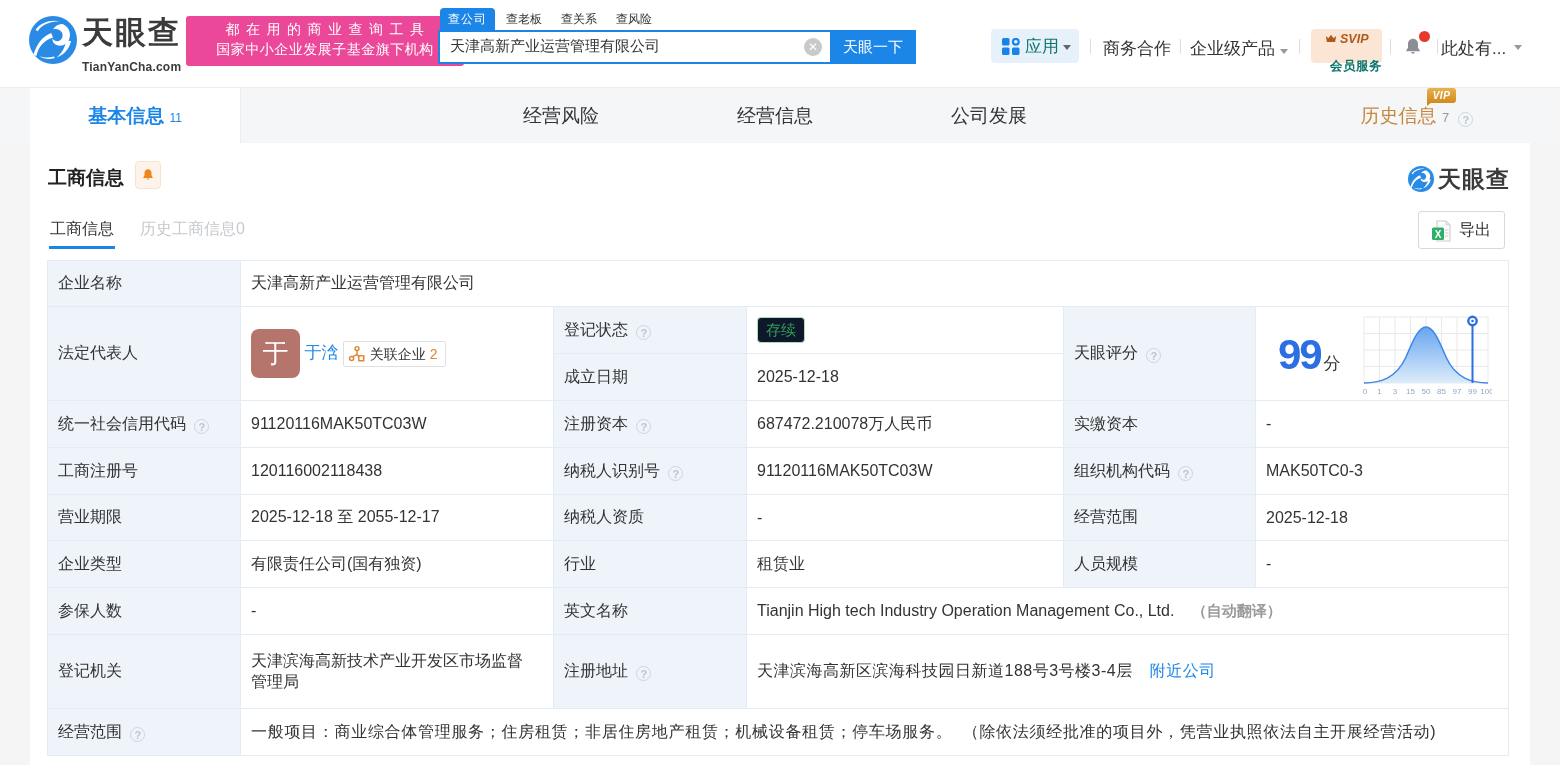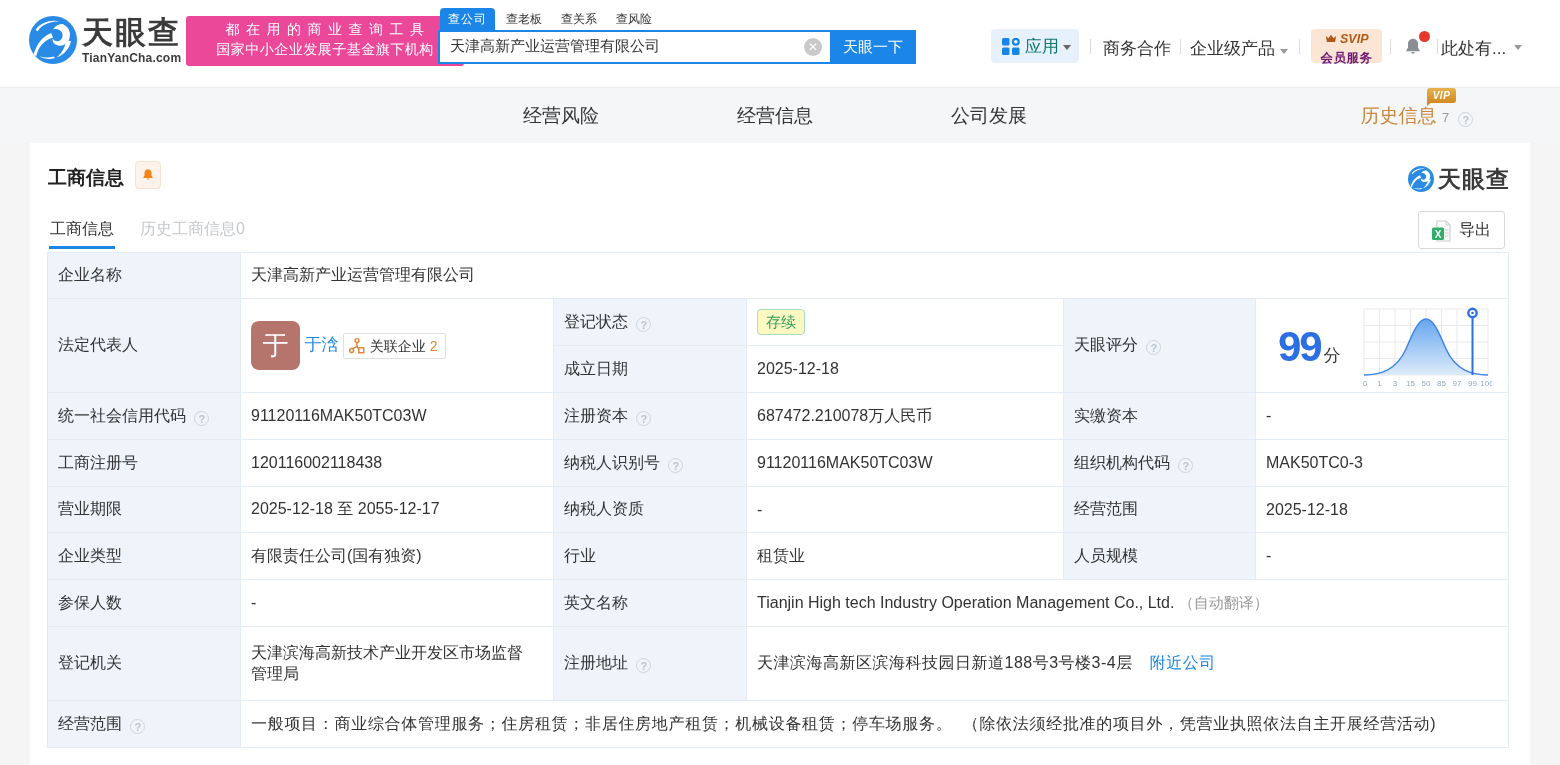--- a/index.html
+++ b/index.html
@@ -3,41 +3,41 @@
 <meta charset="utf-8">
 <style>
 * { margin:0; padding:0; box-sizing:border-box; }
 html,body { width:1560px; height:765px; overflow:hidden; background:#f5f5f5;
   font-family:"Liberation Sans", sans-serif; color:#333; }
 
 #topbar { position:absolute; left:0; top:0; width:1560px; height:88px; background:#fff; border-bottom:1px solid #ededed; }
 #logo { position:absolute; left:29px; top:16px; }
 #logotxt { position:absolute; left:82px; top:15px; color:#3b3b3b; }
 #logotxt .cn { font-size:31px; font-weight:bold; letter-spacing:2px; line-height:31px; color:#3b3b3b; margin-top:2px;}
-#logotxt .en { font-size:12px; font-weight:bold; letter-spacing:0.2px; margin-top:3px; color:#3b3b3b;}
+#logotxt .en { font-size:12px; font-weight:bold; letter-spacing:0.2px; margin-top:12px; color:#3b3b3b;}
 #redbox { position:absolute; left:186px; top:16px; width:278px; height:50px; background:#ec4899; border-radius:3px; color:#fff; text-align:center; }
 #redbox .l1 { font-size:14px; letter-spacing:6.5px; margin-top:5px; padding-left:6px;}
 #redbox .l2 { font-size:14px; letter-spacing:0.5px; margin-top:2px; }
 
 #stabs { position:absolute; left:440px; top:8px; font-size:12px; height:22px; white-space:nowrap; }
 #stabs span { display:inline-block; height:22px; line-height:23px; margin-right:19px; color:#333; vertical-align:top; }
 #stabs .on { background:#1b86e8; color:#fff; border-radius:4px 4px 0 0; padding:0 8px; letter-spacing:1px; margin-right:11px; }
 #sbox { position:absolute; left:438px; top:30px; width:392px; height:34px; background:#fff; border:2px solid #1b86e8; border-right:none; }
 #sbox .q { position:absolute; left:10px; top:5px; font-size:15px; color:#333; }
 #sbox .x { position:absolute; right:8px; top:6px; width:18px; height:18px; border-radius:50%; background:#c9c9c9; color:#fff; font-size:12px; text-align:center; line-height:18px; }
 #sbtn { position:absolute; left:830px; top:30px; width:86px; height:34px; background:#1b86e8; color:#fff; font-size:15px; text-align:center; line-height:34px; }
 #appbtn { position:absolute; left:991px; top:29px; width:88px; height:34px; background:#e7f1fc; border-radius:4px; }
 #appbtn .t { position:absolute; left:34px; top:6px; font-size:17px; color:#0f766e; }
 #appbtn .car { position:absolute; left:72px; top:16px; }
 .sep { position:absolute; top:39px; width:1px; height:15px; background:#ddd; }
 .hlink { position:absolute; top:37px; font-size:17px; color:#333; }
 .car { width:0; height:0; border-left:4px solid transparent; border-right:4px solid transparent; border-top:5px solid #666; display:inline-block; }
 #svip { position:absolute; left:1311px; top:29px; width:71px; height:34px; background:#fbe6d5; border-radius:4px; text-align:center; }
 #svip .s1 { font-size:12.5px; font-weight:bold; font-style:italic; color:#b05a1a; margin-top:3px; }
-#svip .s2 { font-size:12.5px; font-weight:bold; color:#701a75; margin-top:4px; letter-spacing:0.5px;}
+#svip .s2 { font-size:12.5px; font-weight:bold; color:#0f766e; margin-top:12px; letter-spacing:0.5px;text-align:right;}
 #bell2 { position:absolute; left:1403px; top:37px; }
 #reddot { position:absolute; left:1419px; top:31px; width:11px; height:11px; background:#e6392b; border-radius:50%; }
 #uname { position:absolute; left:1441px; top:37px; font-size:17px; color:#333; }
 #ucar { position:absolute; left:1514px; top:45px; }
 
 #nav { position:absolute; left:0; top:88px; width:1560px; height:55px; background:#f5f6f7; }
 #nav .tab { position:absolute; top:0; width:214px; height:55px; text-align:center; line-height:55px; font-size:19px; color:#333; }
 #nav .tab.first { background:#fff; width:211px; border-right:1px solid #ececec; }
 #nav .tab.first b { color:#1b86e8; font-size:19px; }
 #nav .tab.first .cnt { color:#1b86e8; font-size:12px; }
@@ -50,25 +50,25 @@
 #h1 { position:absolute; left:18px; top:22px; font-size:19px; font-weight:bold; color:#222; }
 #bellbox { position:absolute; left:105px; top:18px; width:26px; height:28px; background:#fdf3ea; border:1px solid #f8e3cf; border-radius:4px; }
 #wm { position:absolute; left:1378px; top:23px; }
 #wm .t { position:absolute; left:30px; top:-2px; font-size:23px; font-weight:bold; color:#3b3b3b; letter-spacing:1px; white-space:nowrap; }
 #t2a { position:absolute; left:20px; top:76px; font-size:16px; color:#333; }
 #t2b { position:absolute; left:110px; top:76px; font-size:16px; color:#c6cacd; }
 #t2line { position:absolute; left:19px; top:103px; width:66px; height:3px; background:#1b86e8; }
 #export { position:absolute; left:1388px; top:68px; width:87px; height:38px; border:1px solid #d9d9d9; border-radius:3px; background:#fff; }
 #export .t { position:absolute; left:40px; top:8px; font-size:16px; color:#333; }
 
-#tbl { position:absolute; left:17px; top:109px; border-collapse:collapse; table-layout:fixed; }
+#tbl { position:absolute; left:17px; top:117px; border-collapse:collapse; table-layout:fixed; }
 #tbl td { border:1px solid #e3ecf5; font-size:16px; color:#333; padding:0 10px; vertical-align:middle; }
 #tbl td.lb { background:#eef4fa; }
 .qm { display:inline-block; width:15px; height:15px; border:1px solid #ccd6e0; border-radius:50%; color:#b9c6d2; font-size:11px; line-height:14px; text-align:center; vertical-align:-2px; margin-left:4px; font-weight:bold;}
-.grn { display:inline-block; height:26px; line-height:24px; padding:0 8px; background:#fef9c3; border:1px solid #a8dcba; border-radius:4px; color:#2f9e5a; font-size:15px; }
+.grn { display:inline-block; height:26px; line-height:24px; padding:0 8px; background:#0f172a; border:1px solid #a8dcba; border-radius:4px; color:#2f9e5a; font-size:15px; }
 .blue { color:#1b86e8; }
 .gray { color:#999; }
 #avatar { display:inline-block; width:49px; height:49px; background:#b5746c; border-radius:8px; color:#fff; font-size:26px; text-align:center; line-height:49px; vertical-align:middle; }
 #glbadge { display:inline-block; height:26px; line-height:24px; border:1px solid #e0e0e0; border-radius:2px; padding:0 8px 0 4px; font-size:14px; color:#333; vertical-align:middle; background:#fff;}
 #glbadge .n { color:#e08532; }
 #score99 { font-size:42px; font-weight:bold; color:#2b6fe3; letter-spacing:-2px; }
 #scorefen { font-size:17px; color:#333; font-weight:normal; }
 </style>
 </head>
 <body>
@@ -122,20 +122,21 @@
   <div class="sep" style="left:1437px;"></div>
   <svg id="bell2" width="20" height="20" viewBox="0 0 24 24">
       <path fill="#8a8f96" d="M12 2C8.7 2 6 4.7 6 8v5l-2 3v1h16v-1l-2-3V8c0-3.3-2.7-6-6-6zm-2 16c0 1.1.9 2 2 2s2-.9 2-2h-4z"></path>
     </svg>
   <div id="reddot"></div>
   <div id="uname">此处有...</div>
   <div id="ucar" class="car" style="border-top-color:#999;"></div>
 </div>
 
 <div id="nav">
+  <div class="tab first" style="left:30px;"><b>基本信息</b> <span class="cnt">11</span></div>
   <div class="tab" style="left:454px;">经营风险</div>
   <div class="tab" style="left:668px;">经营信息</div>
   <div class="tab" style="left:882px;">公司发展</div>
   <div class="tab hist" style="left:1310px; border-right:none;">历史信息 <span class="n7">7</span> <span class="qm">?</span><span id="vipbadge">VIP</span></div>
 </div>
 
 <div id="card">
   <div id="h1">工商信息</div>
   <div id="bellbox">
       <svg width="14" height="14" viewBox="0 0 24 24" style="position:absolute;left:5px;top:6px;">
@@ -251,21 +252,21 @@
       <td>有限责任公司(国有独资)</td>
       <td class="lb">行业</td>
       <td>租赁业</td>
       <td class="lb">人员规模</td>
       <td>-</td>
     </tr>
     <tr style="height:47px;">
       <td class="lb">参保人数</td>
       <td>-</td>
       <td class="lb">英文名称</td>
-      <td colspan="3">Tianjin High tech Industry Operation Management Co., Ltd. <span class="gray" style="font-size:15px; ">（自动翻译）</span></td>
+      <td colspan="3">Tianjin High tech Industry Operation Management Co., Ltd. <span class="gray" style="font-size:15px; margin-left:13px;font-weight:bold;">（自动翻译）</span></td>
     </tr>
     <tr style="height:74px;">
       <td class="lb">登记机关</td>
       <td>天津滨海高新技术产业开发区市场监督<br>管理局</td>
       <td class="lb">注册地址 <span class="qm">?</span></td>
       <td colspan="3" style="letter-spacing:0.5px;">天津滨海高新区滨海科技园日新道188号3号楼3-4层 <span class="blue" style="margin-left:12px;">附近公司</span></td>
     </tr>
     <tr style="height:47px;">
       <td class="lb">经营范围 <span class="qm">?</span></td>
       <td colspan="5" style="letter-spacing:0.7px;">一般项目：商业综合体管理服务；住房租赁；非居住房地产租赁；机械设备租赁；停车场服务。&nbsp; （除依法须经批准的项目外，凭营业执照依法自主开展经营活动)</td>

